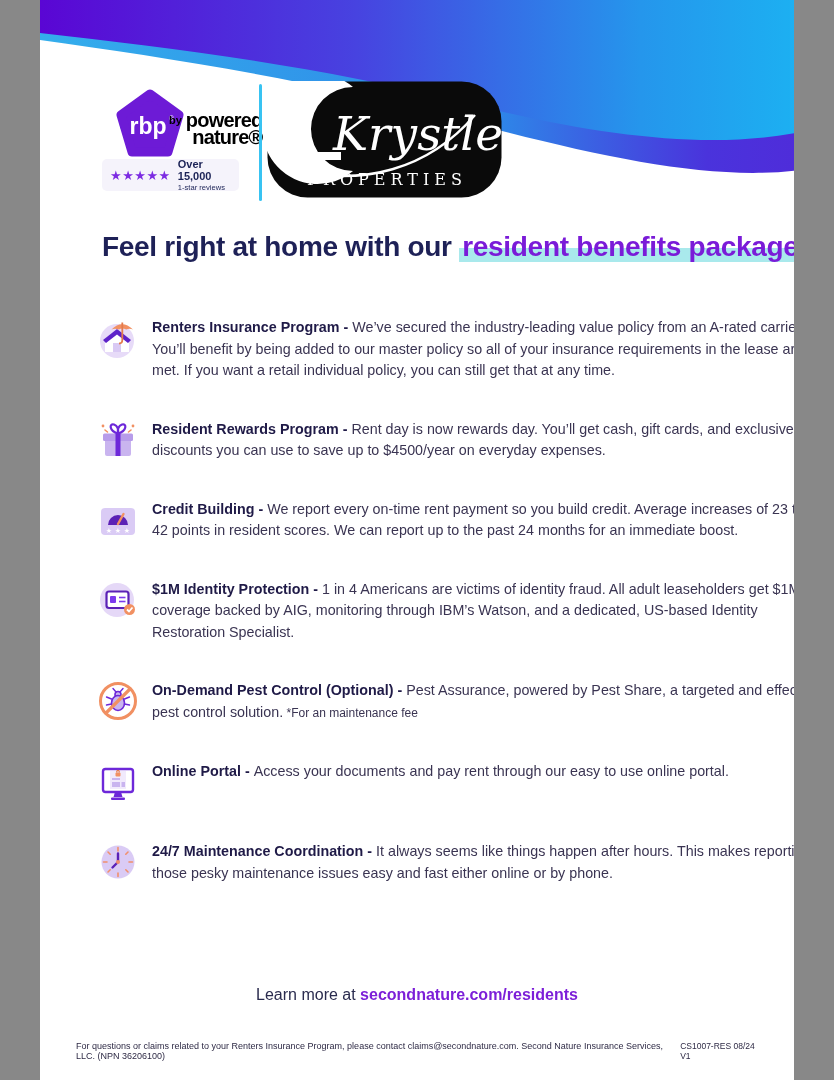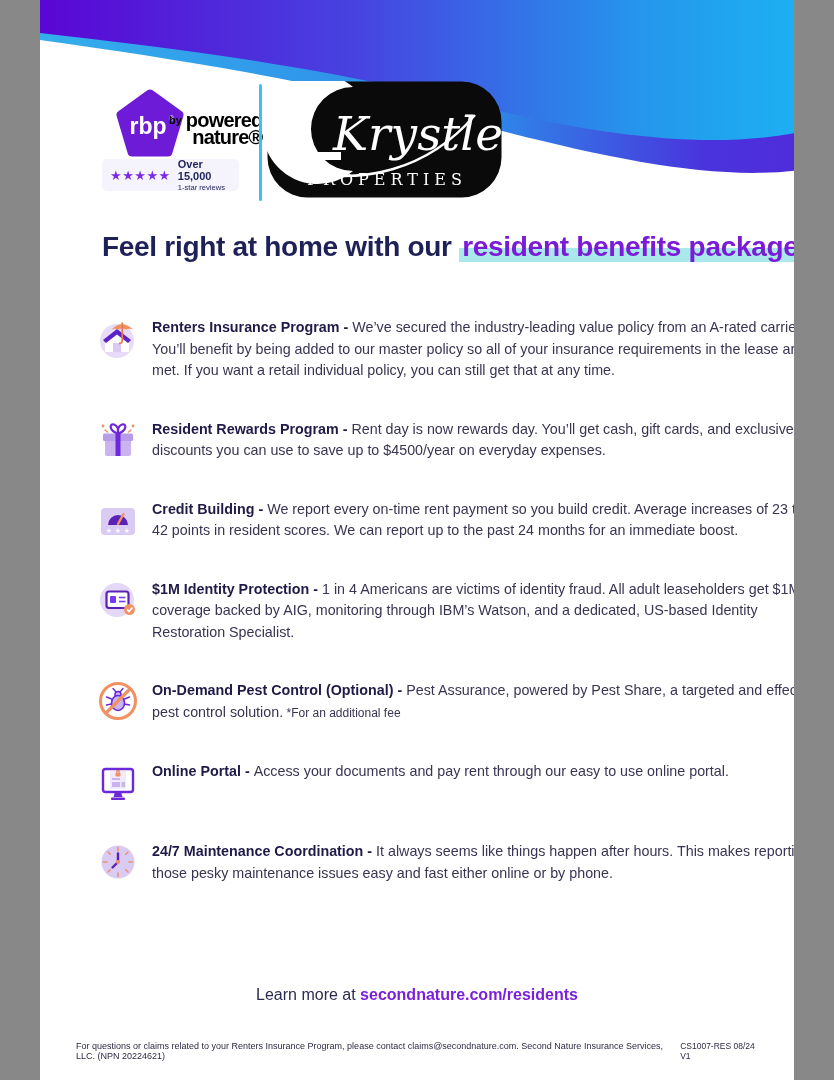--- a/index.html
+++ b/index.html
@@ -169,21 +169,21 @@
 
     <div class="benefit">
       <svg class="icon-box" viewBox="0 0 44 44">
         <circle cx="22" cy="22" r="17.5" fill="#ffffff" stroke="#F19062" stroke-width="3"></circle>
         <circle cx="22" cy="15.5" r="3" fill="#C9B4EF" stroke="#6D28D9" stroke-width="1.6"></circle>
         <path d="M20 13 L17 9.5 M24 13 L27 9.5" stroke="#6D28D9" stroke-width="1.4" stroke-linecap="round"></path>
         <ellipse cx="22" cy="24" rx="6.5" ry="7.5" fill="#C9B4EF" stroke="#6D28D9" stroke-width="1.6"></ellipse>
         <path d="M15.5 20 L10.5 18 M15.5 25 L10.5 26 M28.5 20 L33.5 18 M28.5 25 L33.5 26" stroke="#6D28D9" stroke-width="1.4" stroke-linecap="round"></path>
         <line x1="10" y1="34" x2="34" y2="10" stroke="#F19062" stroke-width="3.2" stroke-linecap="round"></line>
       </svg>
-      <p><b>On-Demand Pest Control (Optional) - </b><span>Pest Assurance, powered by Pest Share, a targeted and effective pest control solution.</span><span class="note"> *For an additional fee</span></p>
+      <p><b>On-Demand Pest Control (Optional) - </b><span>Pest Assurance, powered by Pest Share, a targeted and effective pest control solution.</span><span class="note"> *For an maintenance fee</span></p>
     </div>
 
     <div class="benefit">
       <svg class="icon-box" viewBox="0 0 44 44">
         <rect x="7" y="9" width="30" height="23" rx="2.5" fill="#ffffff" stroke="#6D28D9" stroke-width="2.4"></rect>
         <rect x="14" y="11" width="16" height="18" fill="#F1EAFC"></rect>
         <rect x="16" y="18" width="8" height="2" fill="#C9B4EF"></rect>
         <rect x="16" y="22" width="8" height="5" fill="#C9B4EF"></rect>
         <rect x="25.5" y="22" width="3.5" height="5" fill="#C9B4EF"></rect>
         <rect x="19.5" y="12.5" width="5" height="4" rx="1" fill="#F19062"></rect>
@@ -203,17 +203,17 @@
       </svg>
       <p><b>24/7 Maintenance Coordination - </b><span>It always seems like things happen after hours. This makes reporting those pesky maintenance issues easy and fast either online or by phone.</span></p>
     </div>
 
 
   </div>
 
   <div class="learn-more"><span>Learn more at </span><a href="#" class="link">secondnature.com/residents</a></div>
 
   <div class="fine-print-row">
-    <span class="fp">For questions or claims related to your Renters Insurance Program, please contact claims@secondnature.com. Second Nature Insurance Services, LLC. (NPN 20224621)</span>
+    <span class="fp">For questions or claims related to your Renters Insurance Program, please contact claims@secondnature.com. Second Nature Insurance Services, LLC. (NPN 36206100)</span>
     <span class="code">CS1007-RES 08/24 V1</span>
   </div>
 
 </div>
 
 </body></html>

